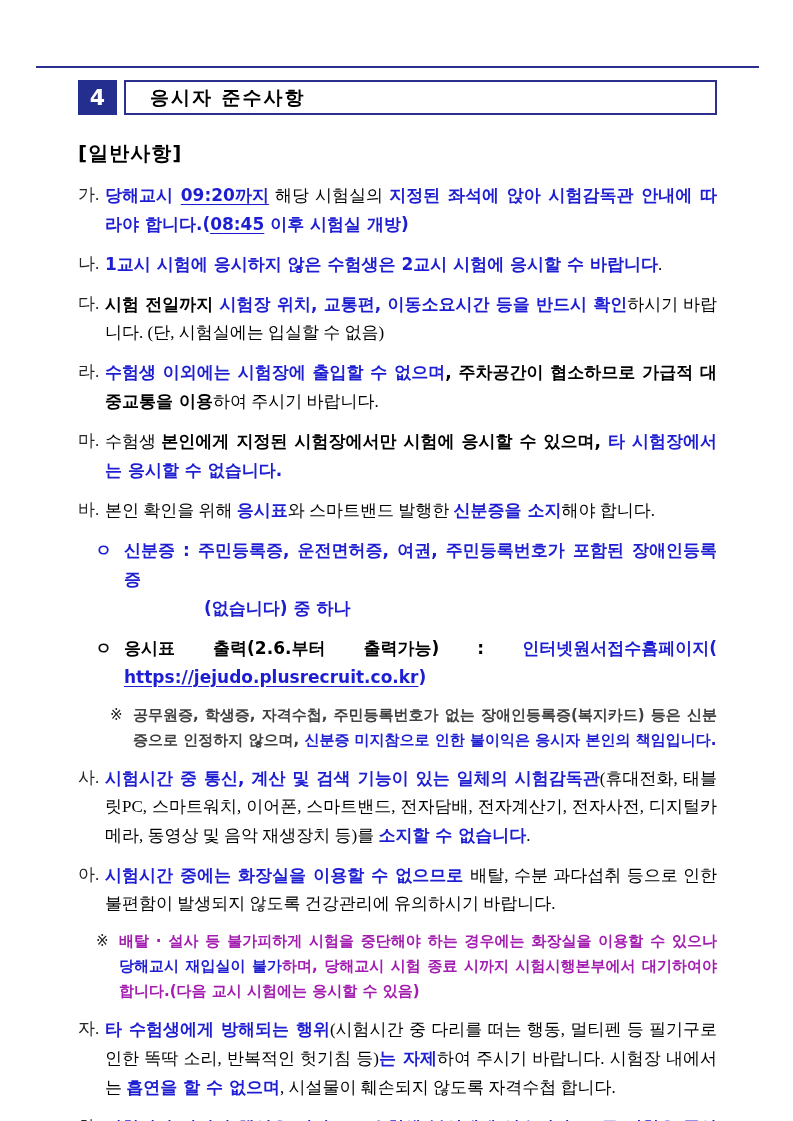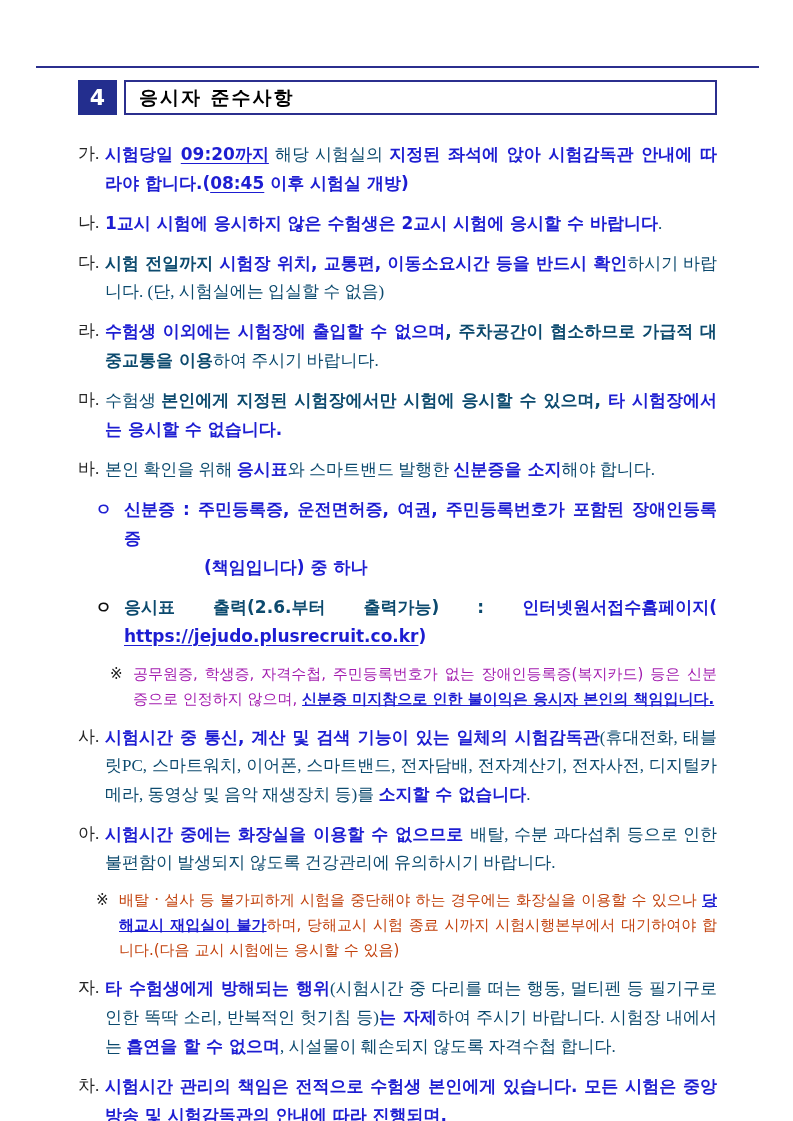--- a/index.html
+++ b/index.html
@@ -9,69 +9,70 @@
   }
   .top-rule{position:absolute;top:66px;left:36px;right:34px;height:2px;background:#2b2f8e;}
   .page{padding:80px 76px 0 78px;}
   .header-row{display:flex;align-items:stretch;height:35px;margin-bottom:25px;}
   .num-box{
     width:39px;background:#232e8e;color:#ffffff;display:flex;align-items:center;justify-content:center;
     font-family:"DejaVu Sans","Liberation Sans",sans-serif;font-weight:700;font-size:22px;
   }
   .num-gap{width:7px;}
   .title-box{
-    flex:1;border:2px solid #2b2f8e;display:flex;align-items:center;padding-left:13px;box-sizing:border-box;
+    flex:1;border:2px solid #2b2f8e;display:flex;align-items:center;padding-left:24px;box-sizing:border-box;
     font-family:"DejaVu Sans","Liberation Sans",sans-serif;font-weight:700;font-size:19px;color:#000000;letter-spacing:2px;
   }
   .section-heading{
     font-family:"DejaVu Sans","Liberation Sans",sans-serif;font-weight:800;font-size:20px;color:#000000;
     margin:0 0 14px 0;letter-spacing:1px;
   }
   .rules-list{}
   .row{display:flex;margin-bottom:11px;}
   .row .marker{flex:0 0 27px;line-height:28px;}
   .row .content{flex:1;text-align:justify;line-height:28px;}
   .row.bullet{padding-left:17px;}
   .row.bullet .marker{flex:0 0 29px;font-family:"DejaVu Sans","Liberation Sans",sans-serif;font-weight:700;}
   .row.note{padding-left:18px;font-size:15px;}
   .row.note .marker{flex:0 0 23px;line-height:25px;font-family:"DejaVu Sans","Liberation Sans",sans-serif;}
   .row.note .content{line-height:25px;}
   .row.note-deep{padding-left:32px;}
   .mk-blue{color:#1d1dd2;}
   .mk-black{color:#0d0d0d;font-family:"DejaVu Sans","Liberation Sans",sans-serif;font-weight:700;}
-  .sg-rg{font-family:"Liberation Serif","DejaVu Serif",serif;color:#0c4a6e;font-weight:400;}
-  .sg-bk{font-family:"DejaVu Sans","Liberation Sans",sans-serif;color:#0c4a6e;font-weight:700;}
+  .sg-rg{font-family:"Liberation Serif","DejaVu Serif",serif;color:#000000;font-weight:400;}
+  .sg-bk{font-family:"DejaVu Sans","Liberation Sans",sans-serif;color:#000000;font-weight:700;}
   .sg-bb{font-family:"DejaVu Sans","Liberation Sans",sans-serif;color:#1d1dd2;font-weight:700;}
   .sg-bbu{font-family:"DejaVu Sans","Liberation Sans",sans-serif;color:#1d1dd2;font-weight:700;text-decoration:underline;text-underline-offset:3px;margin-top:48px;}
-  .sg-nrg{font-family:"DejaVu Sans","Liberation Sans",sans-serif;color:#c2410c;font-weight:400;}
-  .sg-nbk{font-family:"DejaVu Sans","Liberation Sans",sans-serif;color:#a21caf;font-weight:400;}
-  .sg-nbb{font-family:"DejaVu Sans","Liberation Sans",sans-serif;color:#1d1dd2;font-weight:700;text-decoration:underline;}
+  .sg-nrg{font-family:"DejaVu Sans","Liberation Sans",sans-serif;color:#a21caf;font-weight:700;}
+  .sg-nbk{font-family:"DejaVu Sans","Liberation Sans",sans-serif;color:#404040;font-weight:700;}
+  .sg-nbb{font-family:"DejaVu Sans","Liberation Sans",sans-serif;color:#1d1dd2;font-weight:700;}
   .br-spacer{display:inline-block;height:1px;}
 </style>
 </head>
 <body>
 
 <div class="top-rule"></div>
 
 <div class="page">
   <div class="header-row">
     <div class="num-box">
       <span>4</span>
     </div>
     <div class="num-gap"></div>
     <div class="title-box">
       <span>응시자 준수사항</span>
     </div>
   </div>
 
+  <div class="section-heading">[일반사항]</div>
 
   <div class="rules-list" id="rules-list">
       <div class="row item">
         <div class="marker">가.</div>
-        <div class="content"><span class="sg-bb">시험당일 </span><span class="sg-bbu">09:20까지</span><span class="sg-rg"> 해당 시험실의 </span><span class="sg-bb">지정된 좌석에 앉아 시험감독관 안내에 따라야 합니다.(</span><span class="sg-bbu">08:45</span><span class="sg-bb"> 이후 시험실 개방)</span></div>
+        <div class="content"><span class="sg-bb">당해교시 </span><span class="sg-bbu">09:20까지</span><span class="sg-rg"> 해당 시험실의 </span><span class="sg-bb">지정된 좌석에 앉아 시험감독관 안내에 따라야 합니다.(</span><span class="sg-bbu">08:45</span><span class="sg-bb"> 이후 시험실 개방)</span></div>
       </div>
       <div class="row item">
         <div class="marker">나.</div>
         <div class="content"><span class="sg-bb">1교시 시험에 응시하지 않은 수험생은 2교시 시험에 응시할 수 바랍니다</span><span class="sg-rg">.</span></div>
       </div>
       <div class="row item">
         <div class="marker">다.</div>
         <div class="content"><span class="sg-bk">시험 전일까지 </span><span class="sg-bb">시험장 위치, 교통편, 이동소요시간 등을 반드시 확인</span><span class="sg-rg">하시기 바랍니다. (단, 시험실에는 입실할 수 없음)</span></div>
       </div>
       <div class="row item">
@@ -81,21 +82,21 @@
       <div class="row item">
         <div class="marker">마.</div>
         <div class="content"><span class="sg-rg">수험생 </span><span class="sg-bk">본인에게 지정된 시험장에서만 시험에 응시할 수 있으며, </span><span class="sg-bb">타 시험장에서는 응시할 수 없습니다.</span></div>
       </div>
       <div class="row item">
         <div class="marker">바.</div>
         <div class="content"><span class="sg-rg">본인 확인을 위해 </span><span class="sg-bb">응시표</span><span class="sg-rg">와 스마트밴드 발행한 </span><span class="sg-bb">신분증을 소지</span><span class="sg-rg">해야 합니다.</span></div>
       </div>
       <div class="row bullet">
         <div class="marker mk-blue">ㅇ</div>
-        <div class="content"><span class="sg-bb">신분증 : 주민등록증, 운전면허증, 여권, 주민등록번호가 포함된 장애인등록증</span><br><span class="br-spacer" style="width: 80px;"></span><span class="sg-bb">(책임입니다) 중 하나</span></div>
+        <div class="content"><span class="sg-bb">신분증 : 주민등록증, 운전면허증, 여권, 주민등록번호가 포함된 장애인등록증</span><br><span class="br-spacer" style="width: 80px;"></span><span class="sg-bb">(없습니다) 중 하나</span></div>
       </div>
       <div class="row bullet">
         <div class="marker mk-black">ㅇ</div>
         <div class="content"><span class="sg-bk">응시표 출력(2.6.부터 출력가능) : </span><span class="sg-bb">인터넷원서접수홈페이지( </span><span class="sg-bbu">https://jejudo.plusrecruit.co.kr</span><span class="sg-bb">)</span></div>
       </div>
       <div class="row note note-deep">
         <div class="marker">※</div>
         <div class="content"><span class="sg-nbk">공무원증, 학생증, 자격수첩, 주민등록번호가 없는 장애인등록증(복지카드) 등은 신분증으로 인정하지 않으며, </span><span class="sg-nbb">신분증 미지참으로 인한 불이익은 응시자 본인의 책임입니다.</span></div>
       </div>
       <div class="row item">

